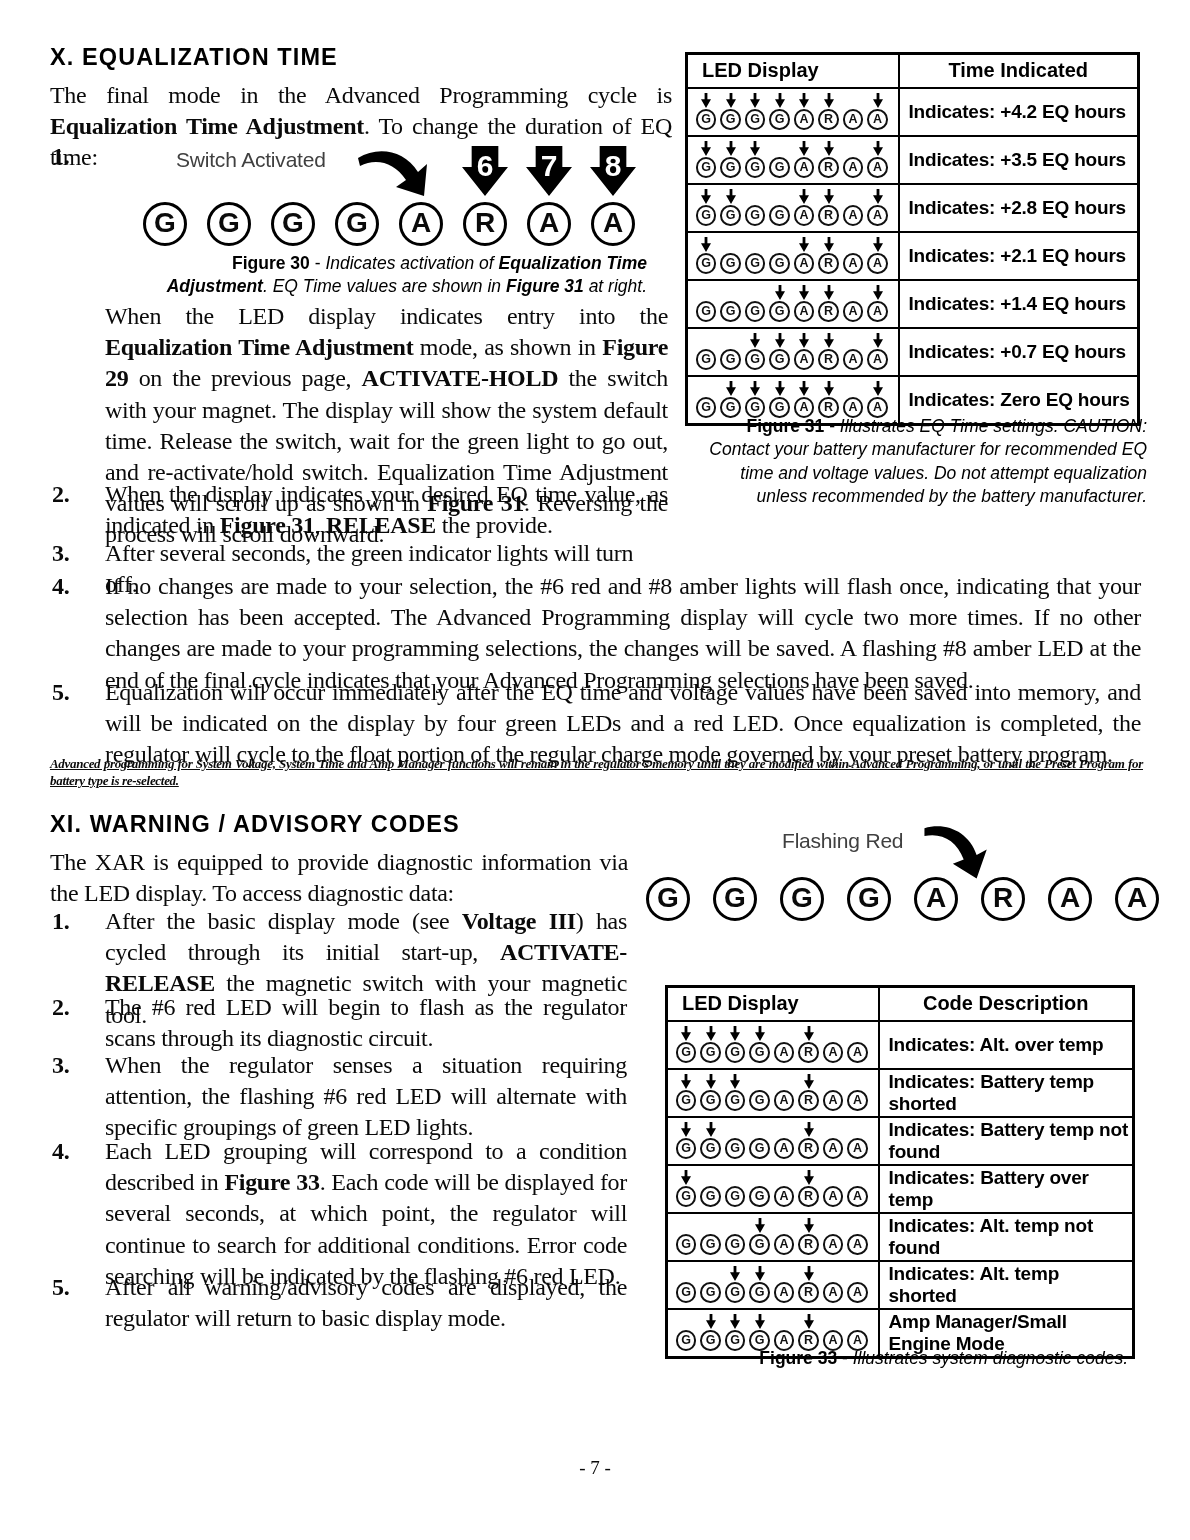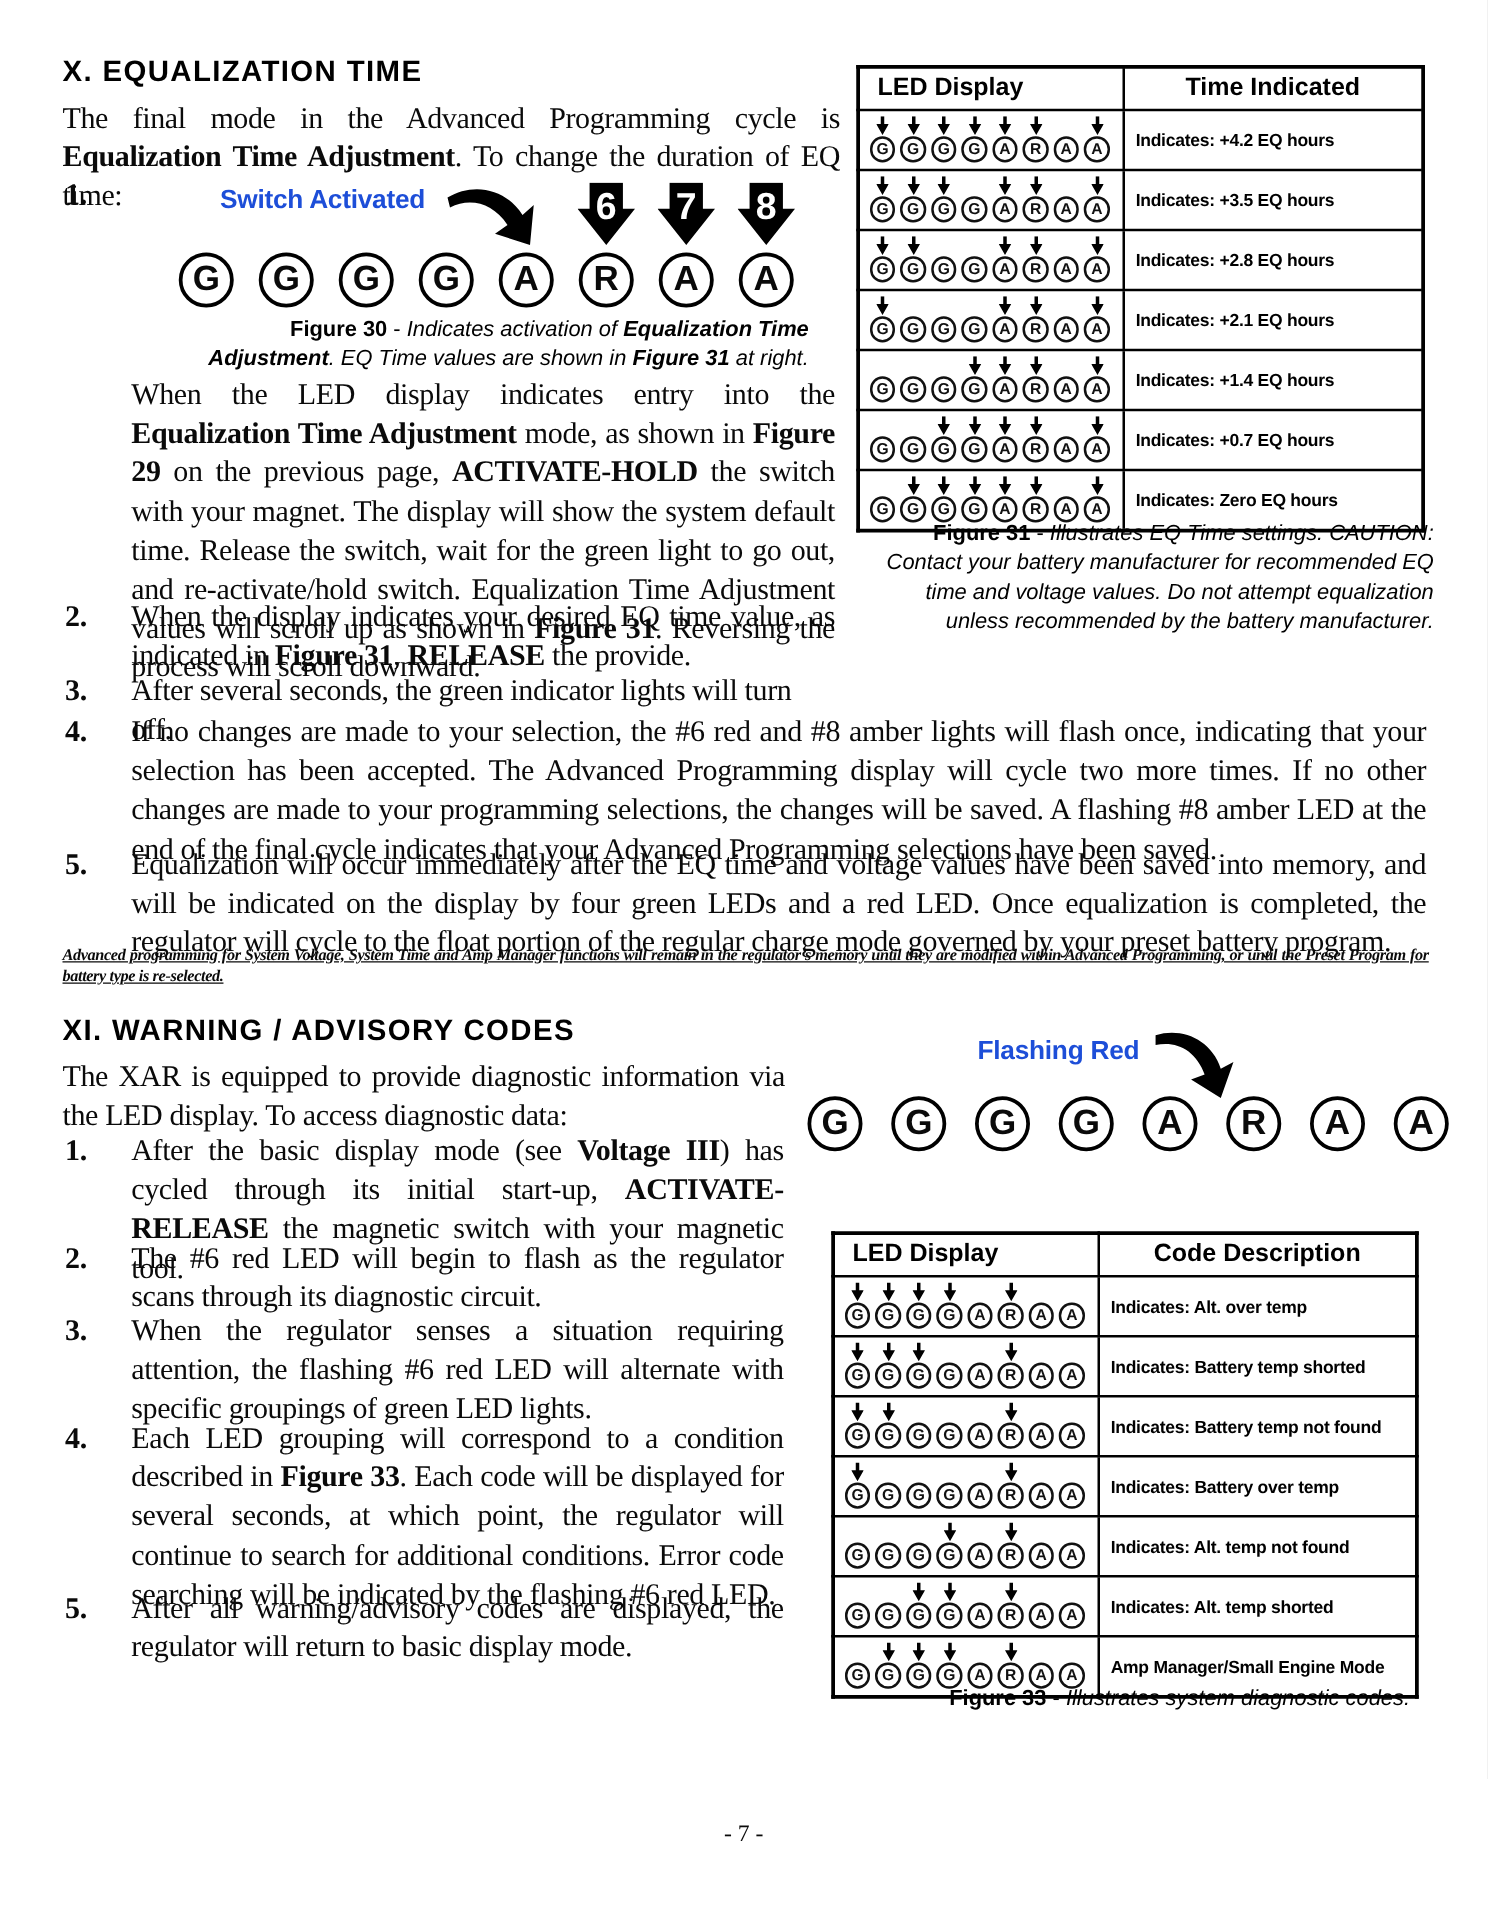--- a/index.html
+++ b/index.html
@@ -8,21 +8,21 @@
     position:relative; width:1190px; height:1540px; margin:0 auto;
     background:#ffffff; color:#0a0a0a; overflow:hidden;
     font-family:"Liberation Serif", serif;
   }
   .abs { position:absolute; }
   .serif { font-family:"Liberation Serif", serif; font-size:24px; letter-spacing:-0.3px; line-height:1.3; color:#0a0a0a; }
   .just { text-align:justify; }
   .marker { font-weight:bold; }
   .sec-title { font-family:"Liberation Sans", sans-serif; font-weight:bold; font-size:23.5px; letter-spacing:1.1px; color:#000; }
   .note { font-family:"Liberation Serif", serif; font-weight:bold; font-style:italic; font-size:13px; letter-spacing:-0.3px; line-height:1.32;text-decoration:underline; }
-  .fig-label { font-family:"Liberation Sans", sans-serif; font-weight:bold; font-size:21px; letter-spacing:-0.2px; color:#1d4ed8; }
+  .fig-label { font-family:"Liberation Sans", sans-serif; font-weight:normal; font-size:21px; letter-spacing:-0.2px; color:#404040; }
   .caption { font-family:"Liberation Sans", sans-serif; font-style:italic; font-size:17.5px; line-height:1.34; color:#000;text-align:right; }
   .caption .fig { font-style:normal; font-weight:bold; }
   .caption .up { font-style:normal; }
   .caption .bi { font-style:italic; font-weight:bold; }
   .pagenum { width:100%; text-align:center; font-family:"Liberation Serif", serif; font-size:19px; }
 
   
   .led-row { display:flex; }
   .led-row .slot { display:flex; flex-direction:column; align-items:center; }
   .led-row.large { gap:18px; }
@@ -52,21 +52,21 @@
   .fig-table { position:absolute; border-collapse:collapse; border:3px solid #000; background:#fff; }
   .fig-table th, .fig-table td { border:2.5px solid #000; }
   .fig-table th {
     height:34px; font-family:"Liberation Sans", sans-serif; font-weight:bold; font-size:20px; color:#000;
   }
   .fig-table th.h-led { text-align:left; padding-left:14px; }
   .fig-table th.h-desc { text-align:center; }
   .fig-table td { height:45px; }
   .fig-table .cell-led { padding:4px 2px 5px 7px; }
   .fig-table .cell-label {
-    font-family:"Liberation Sans", sans-serif; font-weight:bold; font-size:14px;
+    font-family:"Liberation Sans", sans-serif; font-weight:bold; font-size:19px;
     letter-spacing:-0.2px; padding-left:9px; color:#000;
   }
   .fig31 { width:455px; } .fig31 .cell-led { width:212px; }
   .fig33 { width:470px; } .fig33 .cell-led { width:212px; }
   .swoosh { position:absolute; }
 </style>
 </head>
 <body>
 
 <div class="page">

